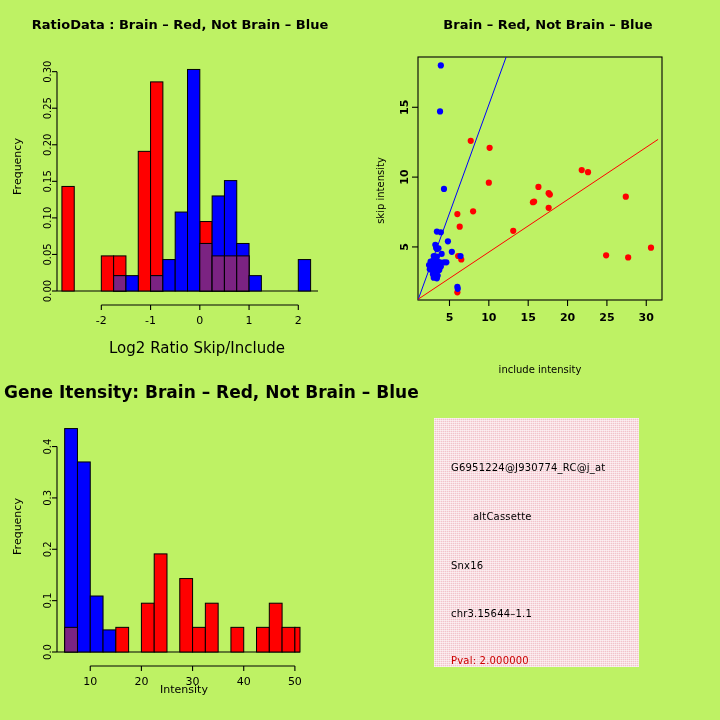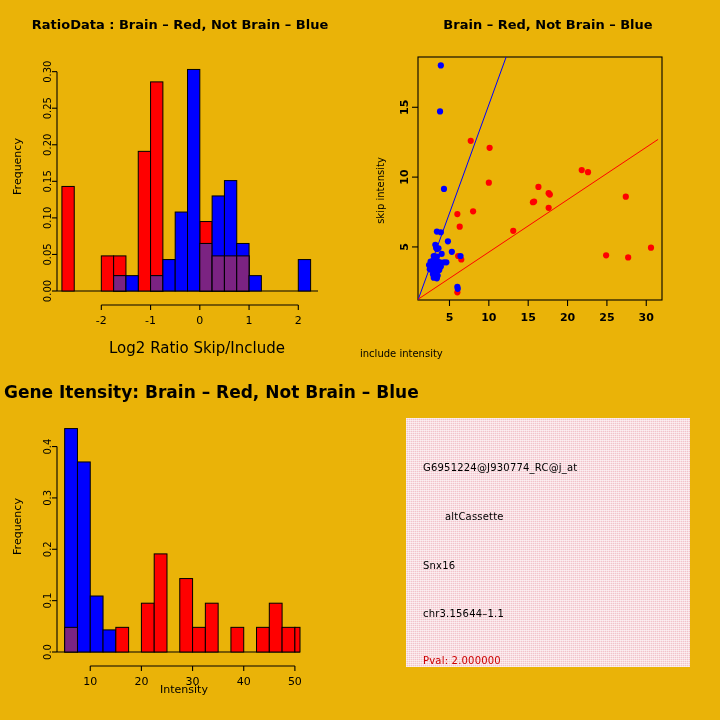--- a/index.html
+++ b/index.html
@@ -1,29 +1,29 @@
 <!DOCTYPE html>
 <html><head>
 <meta charset="utf-8">
 <style>
   html,body{margin:0;padding:0;background:#ffffff;}
   body{width:720px;height:720px;font-family:"DejaVu Sans",sans-serif;overflow:hidden;}
-  #page{position:relative;width:720px;height:720px;background:#eab308;}
+  #page{position:relative;width:720px;height:720px;background:#bef264;}
   .panel{position:absolute;}
   .ptitle{
     position:absolute;text-align:center;font-weight:bold;
     font-family:"DejaVu Sans",sans-serif;color:#000;white-space:nowrap;
   }
   .axlabel{position:absolute;font-family:"DejaVu Sans",sans-serif;color:#000;white-space:nowrap;}
   .ylabel-rot{transform:rotate(-90deg);transform-origin:50% 50%;}
   svg{display:block;overflow:visible;}
   .tick-txt{font-family:"DejaVu Sans",sans-serif;fill:#000;}
   
   #infoPanel{
-    position:absolute;left:406px;top:418px;width:284px;height:249px;
+    position:absolute;left:434px;top:418px;width:205px;height:249px;
     background-color:#f2c3cb;
     background-image:
       repeating-linear-gradient(0deg,rgba(255,255,255,.55) 0 1px,rgba(255,255,255,0) 1px 2px),
       repeating-linear-gradient(90deg,rgba(255,255,255,.45) 0 1px,rgba(255,255,255,0) 1px 2px);
   }
   .info-line{
     position:absolute;left:17px;font-family:"DejaVu Sans",sans-serif;
     font-size:10px;color:#000;white-space:nowrap;letter-spacing:.2px;
   }
   .info-line.pval{color:#cc0000;}
@@ -190,21 +190,21 @@
           <circle cx="79.2516129032258" cy="247.97413793103448" r="3.1" fill="#0000ff"></circle>
           <circle cx="72.95483870967742" cy="252.16379310344828" r="3.1" fill="#0000ff"></circle>
           <circle cx="75.31612903225806" cy="252.86206896551724" r="3.1" fill="#0000ff"></circle>
           <circle cx="77.6774193548387" cy="253.56034482758622" r="3.1" fill="#0000ff"></circle>
           <circle cx="73.74193548387098" cy="255.6551724137931" r="3.1" fill="#0000ff"></circle>
           <circle cx="76.89032258064516" cy="256.3534482758621" r="3.1" fill="#0000ff"></circle>
           <circle cx="97.35483870967741" cy="264.73275862068965" r="3.1" fill="#0000ff"></circle>
           <circle cx="97.7483870967742" cy="266.82758620689657" r="3.1" fill="#0000ff"></circle>
         </g>
       </svg>
-    <div class="axlabel" style="left:0;top:348px;width:360px;text-align:left;font-size:10px;">include intensity</div>
+    <div class="axlabel" style="left:0;top:364px;width:360px;text-align:center;font-size:10px;">include intensity</div>
     <div class="axlabel ylabel-rot" style="left:-30px;top:185px;width:100px;text-align:center;font-size:10px;">skip intensity</div>
   </div>
 
   <div class="panel" style="left:0;top:360px;width:360px;height:360px;">
     <div class="ptitle" style="left:4px;top:22px;width:352px;font-size:17px;">Gene Itensity: Brain – Red, Not Brain – Blue</div>
     <svg id="svg-gene" width="360" height="330" style="position:absolute;left:0;top:28px;">
         <g>
           <line x1="57" y1="264" x2="57" y2="58.54545454545453" stroke="#000" stroke-width="1.1"></line>
           <line x1="57" y1="264" x2="52" y2="264" stroke="#000" stroke-width="1.1"></line>
           <text x="48" y="264" font-size="10" text-anchor="middle" class="tick-txt" transform="rotate(-90 48 264)" dy="3.4">0.0</text>

